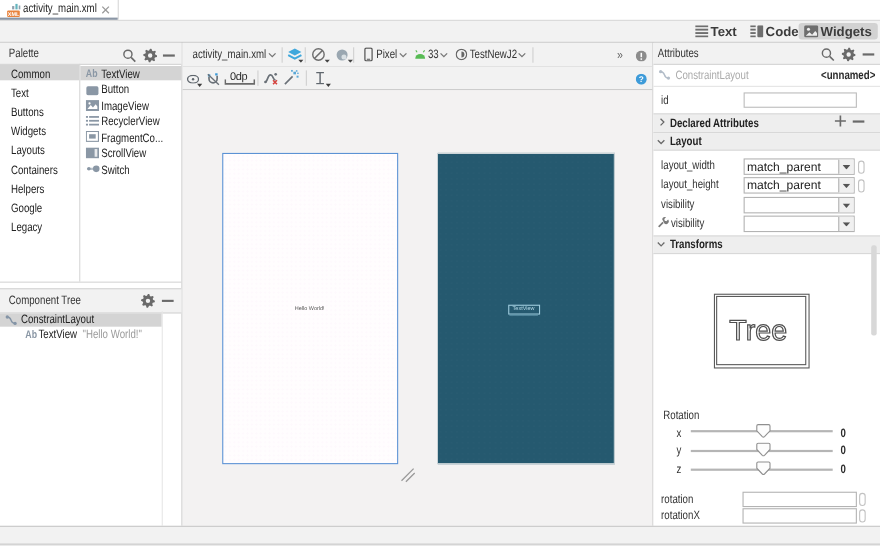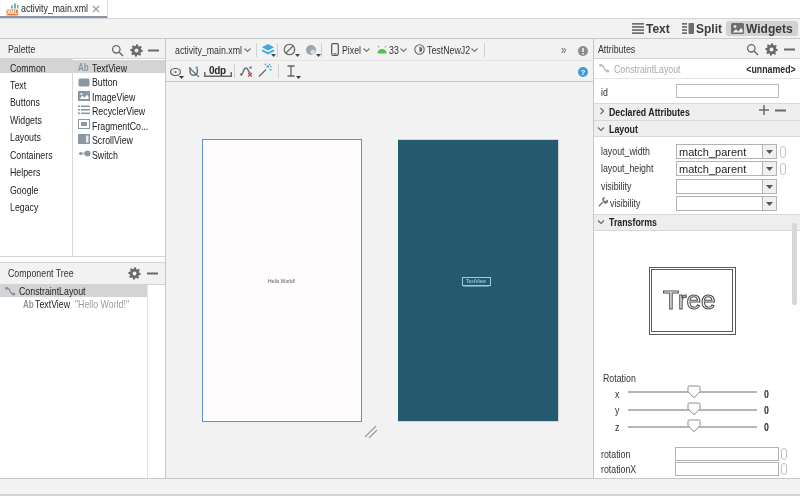--- a/index.html
+++ b/index.html
@@ -53,21 +53,21 @@
   <svg width="12" height="11" viewBox="0 0 12 11">
         <g fill="#6e6e6e">
           <rect x="0" y="0" width="5" height="1.7"></rect>
           <rect x="0" y="3.1" width="5" height="1.7"></rect>
           <rect x="0" y="6.2" width="5" height="1.7"></rect>
           <rect x="0" y="9.3" width="5" height="1.7"></rect>
           <rect x="6.5" y="0" width="5.5" height="11" rx="1"></rect>
         </g>
       </svg>
 </div>
-<div class="abs lbl" style="left:696px;top:22px;font-size:12px;font-weight:bold;color:#3c3c3c;transform:none;">Split</div>
+<div class="abs lbl" style="left:696px;top:22px;font-size:12px;font-weight:bold;color:#3c3c3c;transform:none;">Code</div>
 <div class="abs" style="left:731px;top:23px;">
   <svg width="13" height="11" viewBox="0 0 13 11">
         <rect x="0" y="0" width="13" height="11" rx="1.5" fill="#6e6e6e"></rect>
         <circle cx="4" cy="3.6" r="1.4" fill="#f0f0f0"></circle>
         <path d="M1.5 9.5l3.4-3.2 2.4 2.2 2.8-3.4 1.6 1.8v2.6z" fill="#f0f0f0"></path>
       </svg>
 </div>
 <div class="abs lbl" style="left:746px;top:22px;font-size:12px;font-weight:bold;color:#3c3c3c;transform:none;">Widgets</div>
 
 <div class="abs" style="left:0;top:39px;width:165px;height:439px;background:#ffffff;"></div>
@@ -290,21 +290,21 @@
       </svg>
     </div>
 <div class="abs" style="left:188px;top:66px;">
       <svg width="12" height="12" viewBox="0 0 12 12">
         <rect x="1" y="1.6" width="2.2" height="2" fill="#3d9bd9"></rect>
         <rect x="7.6" y="0.6" width="2.2" height="2" fill="#3d9bd9"></rect>
         <path d="M2 3.8v1.8a3.7 3.7 0 0 0 7.4 0V2.8" fill="none" stroke="#6a7178" stroke-width="1.5"></path>
         <path d="M1 1.5l10 9.5" stroke="#6a7178" stroke-width="1.2"></path>
       </svg>
     </div>
-<div class="abs lbl ns" style="left:209px;top:65px;color:#2b2b2b;font-weight:bold;font-size:10px;letter-spacing:-0.3px;">0dp</div>
+<div class="abs lbl ns" style="left:209px;top:65px;color:#2b2b2b;font-weight:normal;font-size:10px;letter-spacing:-0.3px;">0dp</div>
 <div class="abs" style="left:204px;top:72px;">
       <svg width="28" height="6" viewBox="0 0 28 6">
         <path d="M0.75 0v5M0.75 4.25h26.5M27.25 5V0" fill="none" stroke="#6a6a6a" stroke-width="1.5"></path>
       </svg>
     </div>
 <div class="abs" style="left:234px;top:64px;width:1px;height:14px;background:#d0d0d0;"></div>
 <div class="abs" style="left:240px;top:64px;">
       <svg width="14" height="14" viewBox="0 0 14 14">
         <path d="M1 10.5c2.5 0 2-6.5 5-6.5 2.5 0 1.8 4.5 4.5 5" fill="none" stroke="#6a7178" stroke-width="1.5"></path>
         <circle cx="1.3" cy="10.5" r="1.2" fill="#6a7178"></circle>

